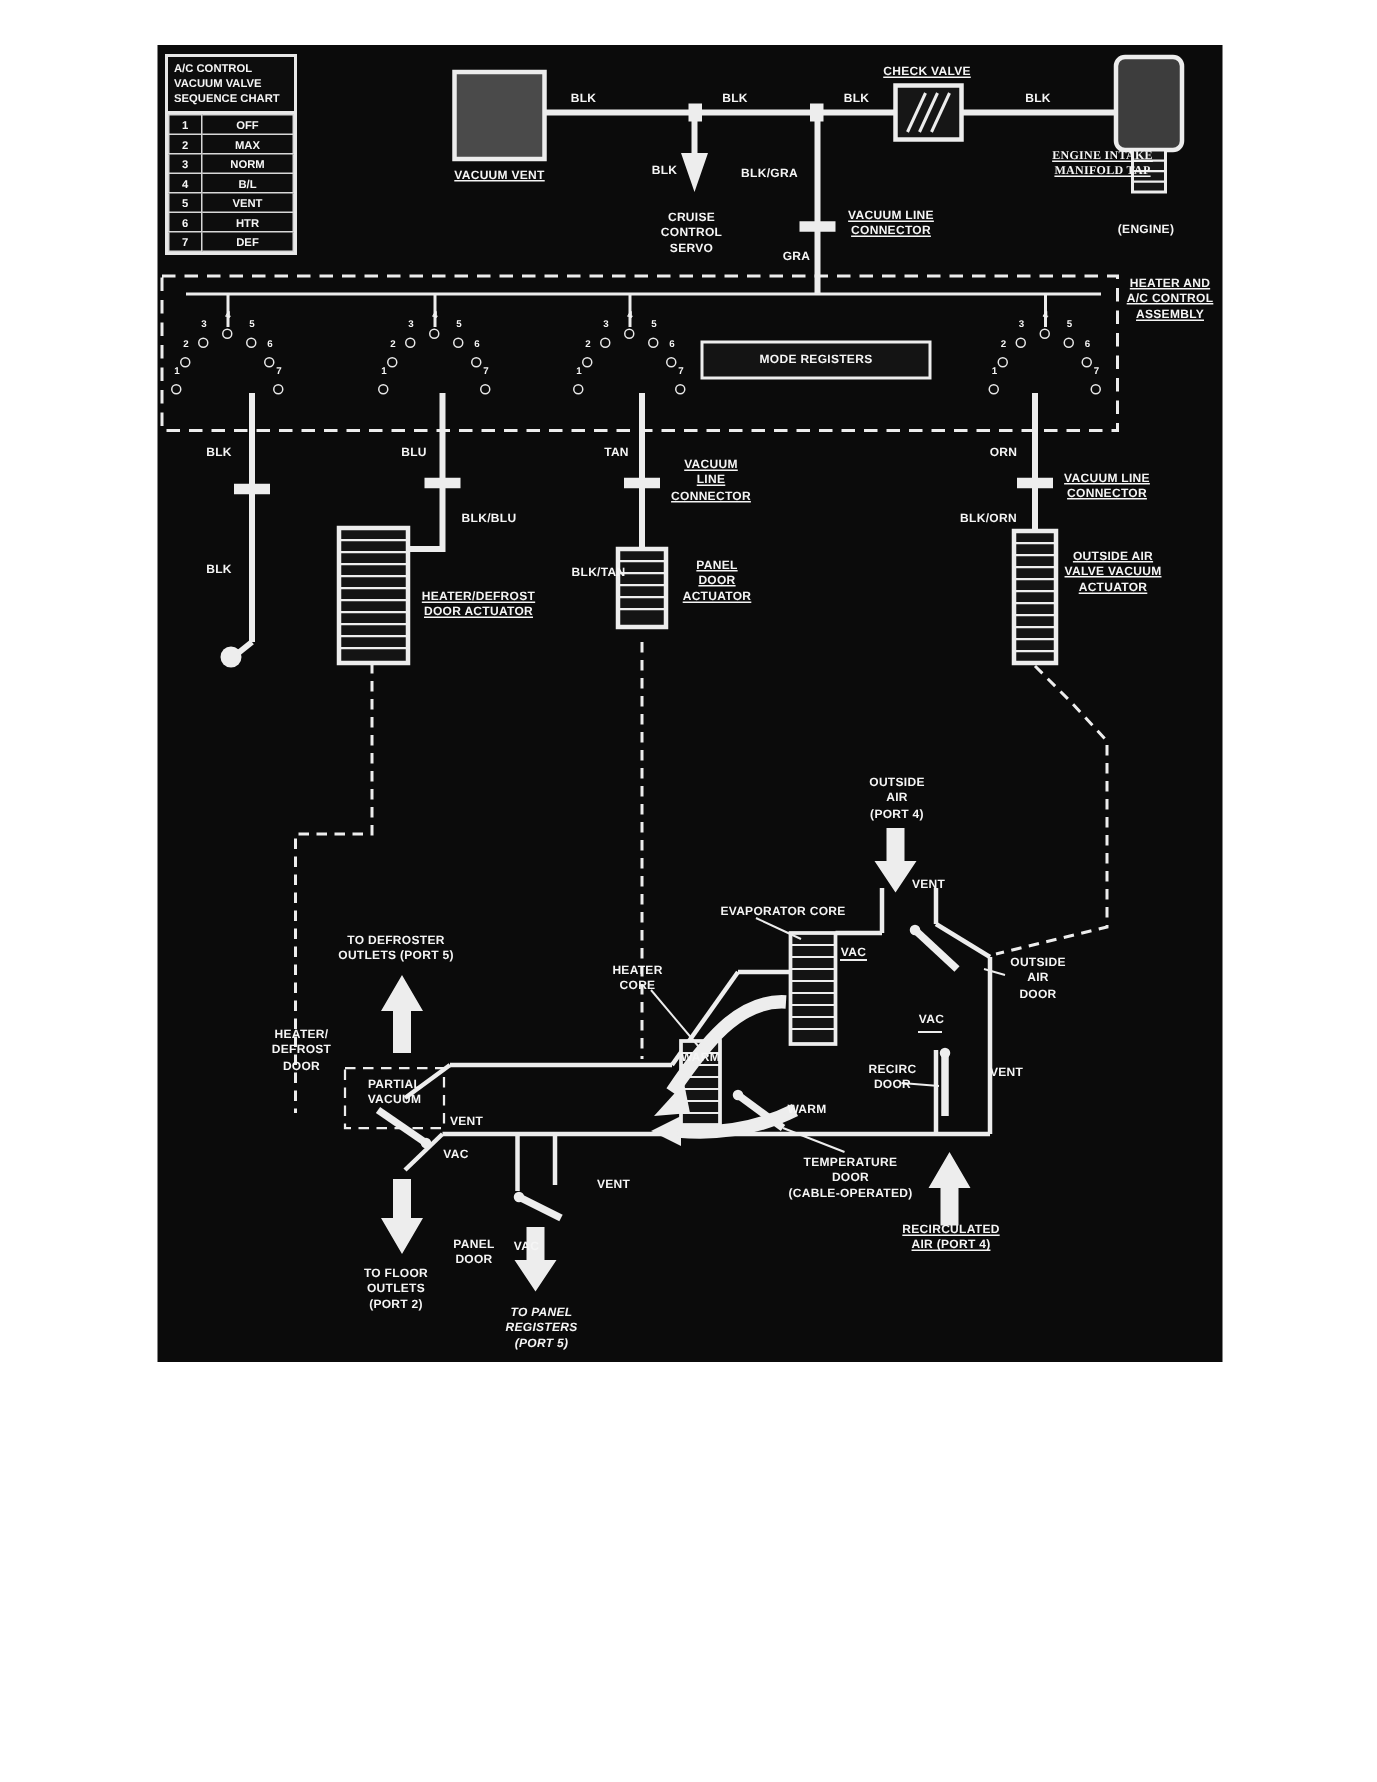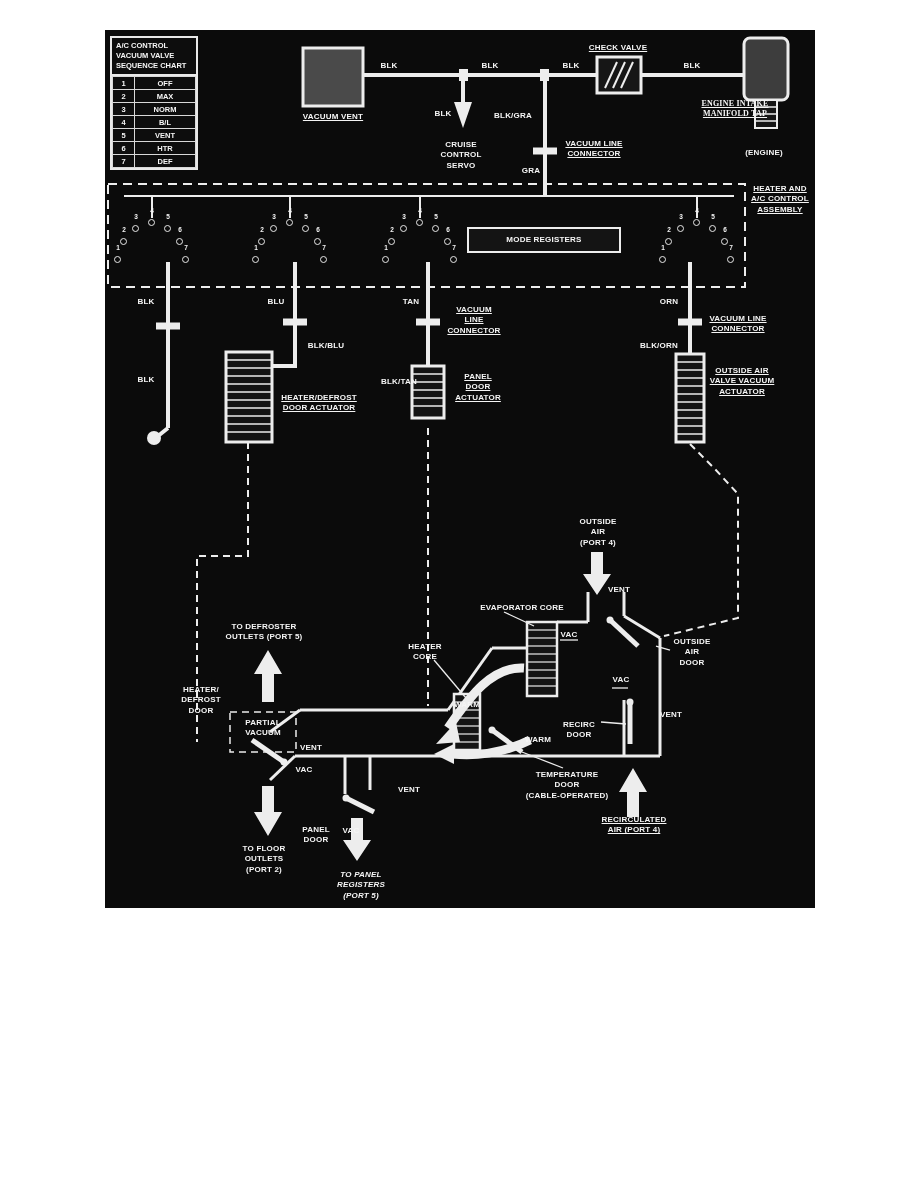--- a/index.html
+++ b/index.html
@@ -288,21 +288,21 @@
       <div class="lbl" style="left: 522px; top: 603px;">EVAPORATOR CORE</div>
       <div class="lbl" style="left: 569px; top: 630px;">VAC</div>
       <div class="lbl" style="left: 692px; top: 637px;">OUTSIDE
 AIR
 DOOR</div>
       <div class="lbl" style="left: 425px; top: 642px;">HEATER
 CORE</div>
       <div class="lbl" style="left: 467px; top: 700px;">WARM</div>
       <div class="lbl" style="left: 621px; top: 675px;">VAC</div>
       <div class="lbl" style="left: 671px; top: 710px;">VENT</div>
-      <div class="lbl" style="left: 579px; top: 708px; margin-top: 12px;">RECIRC
+      <div class="lbl" style="left: 595px; top: 708px;">RECIRC
 DOOR</div>
       <div class="lbl" style="left: 538px; top: 735px;">WARM</div>
       <div class="lbl" style="left: 264px; top: 622px;">TO DEFROSTER
 OUTLETS (PORT 5)</div>
       <div class="lbl" style="left: 201px; top: 685px;">HEATER/
 DEFROST
 DOOR</div>
       <div class="lbl" style="left: 263px; top: 718px;">PARTIAL
 VACUUM</div>
       <div class="lbl" style="left: 311px; top: 743px;">VENT</div>

